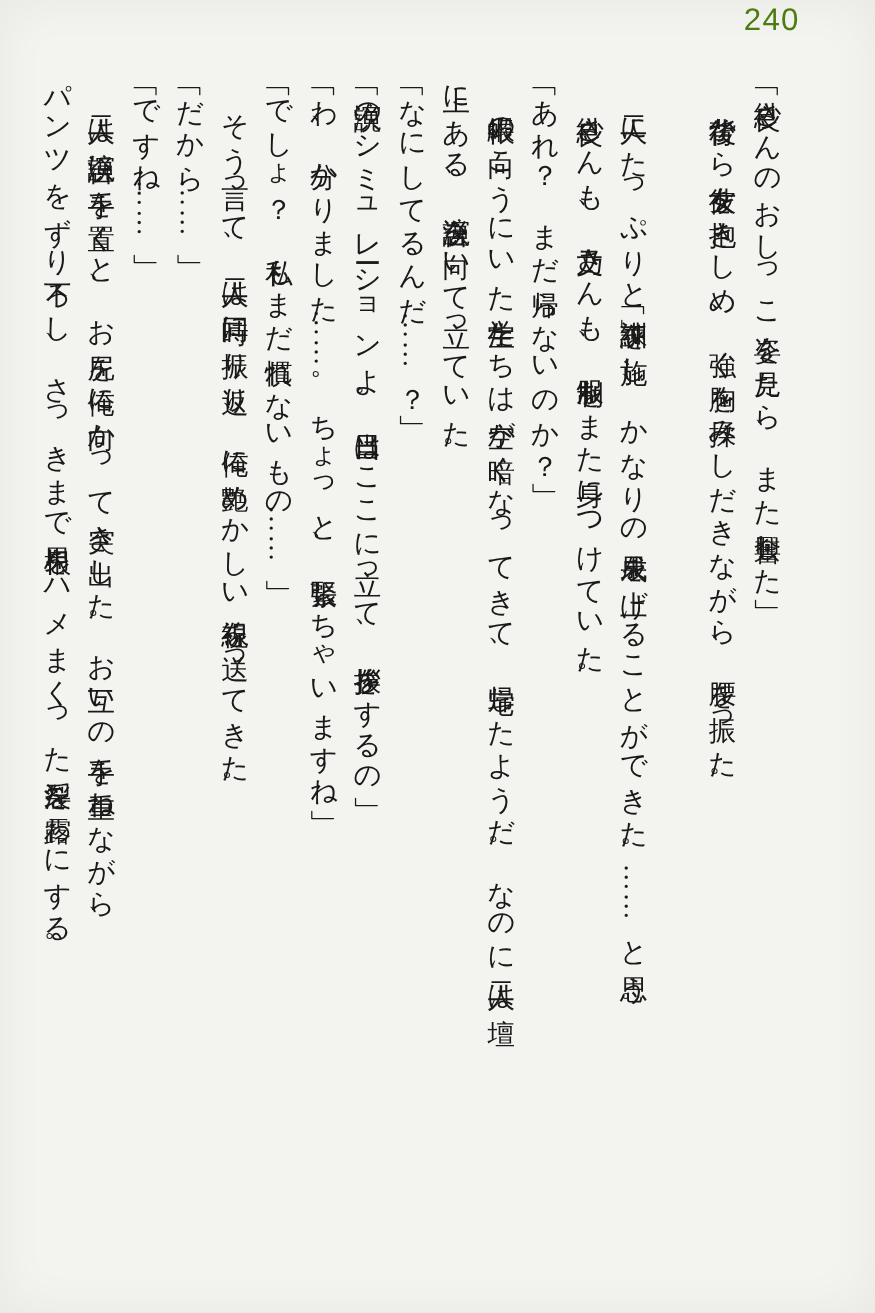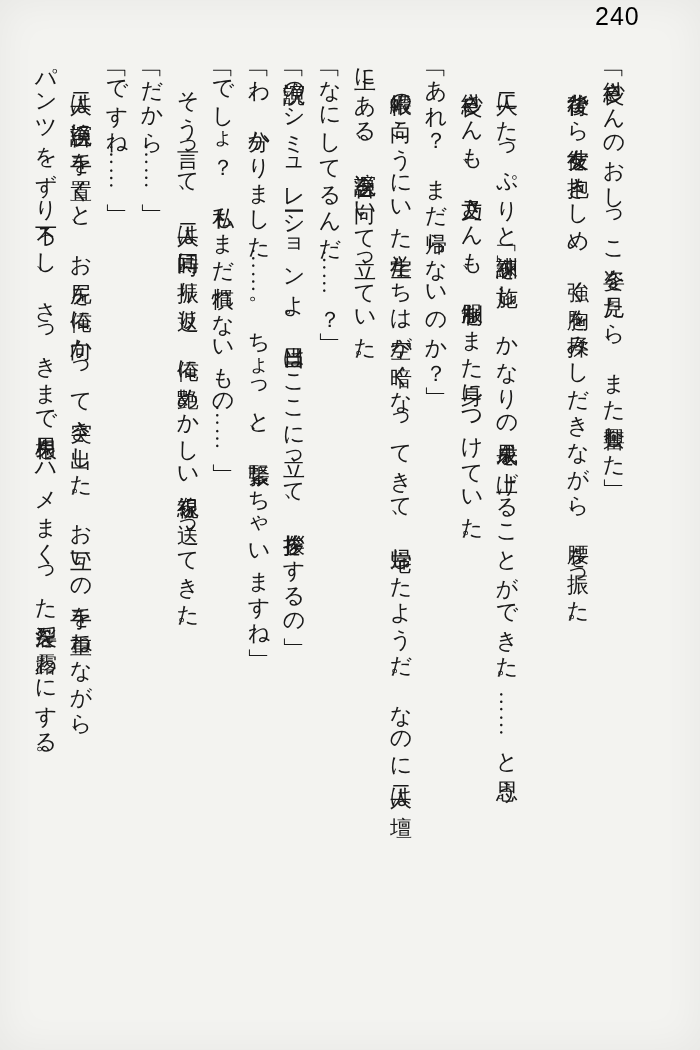--- a/index.html
+++ b/index.html
@@ -15,21 +15,21 @@
     overflow: hidden;
     box-shadow: inset 0 0 40px rgba(0,0,0,0.05);
   }
   .page-number {
     position: absolute;
     top: 2px;
     left: 595px;
     font-family: "Liberation Sans", "DejaVu Sans", sans-serif;
     font-size: 25px;
     font-weight: 500;
-    color: #000000;
+    color: #4d7c0f;
     letter-spacing: 1px;
   }
   .tcol {
     position: absolute;
     top: 52px;
     width: 28px;
     writing-mode: vertical-rl;
     text-orientation: mixed;
     font-family: "Liberation Serif", "DejaVu Serif", serif;
     font-size: 22px;

